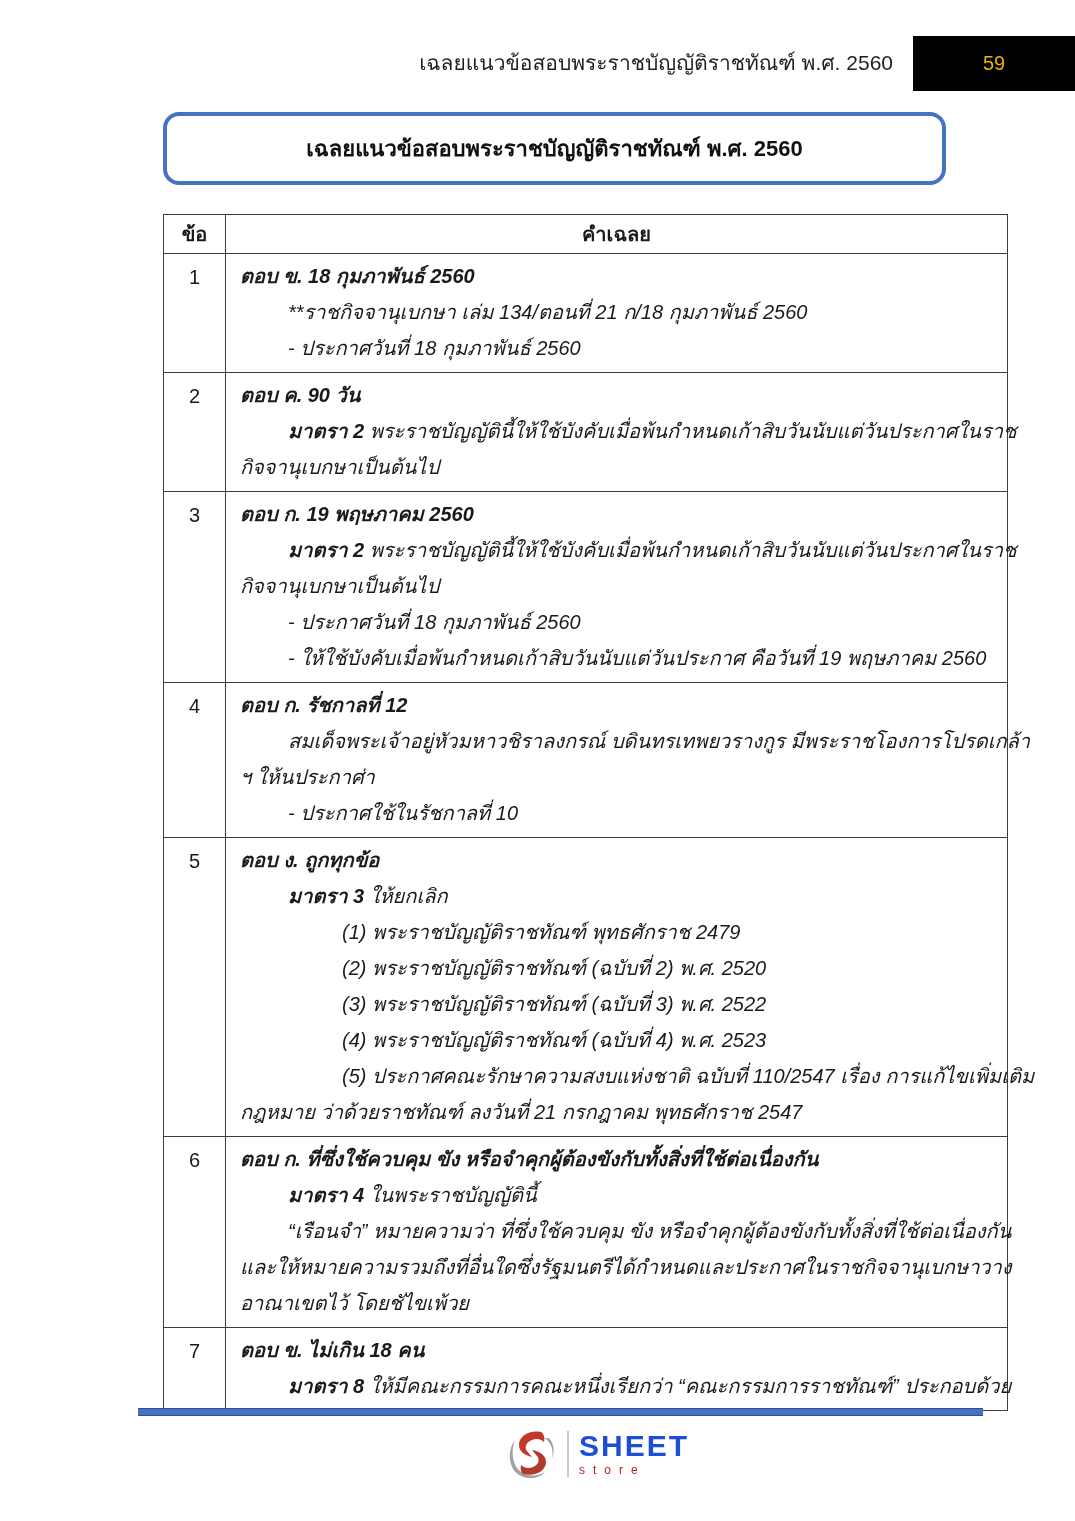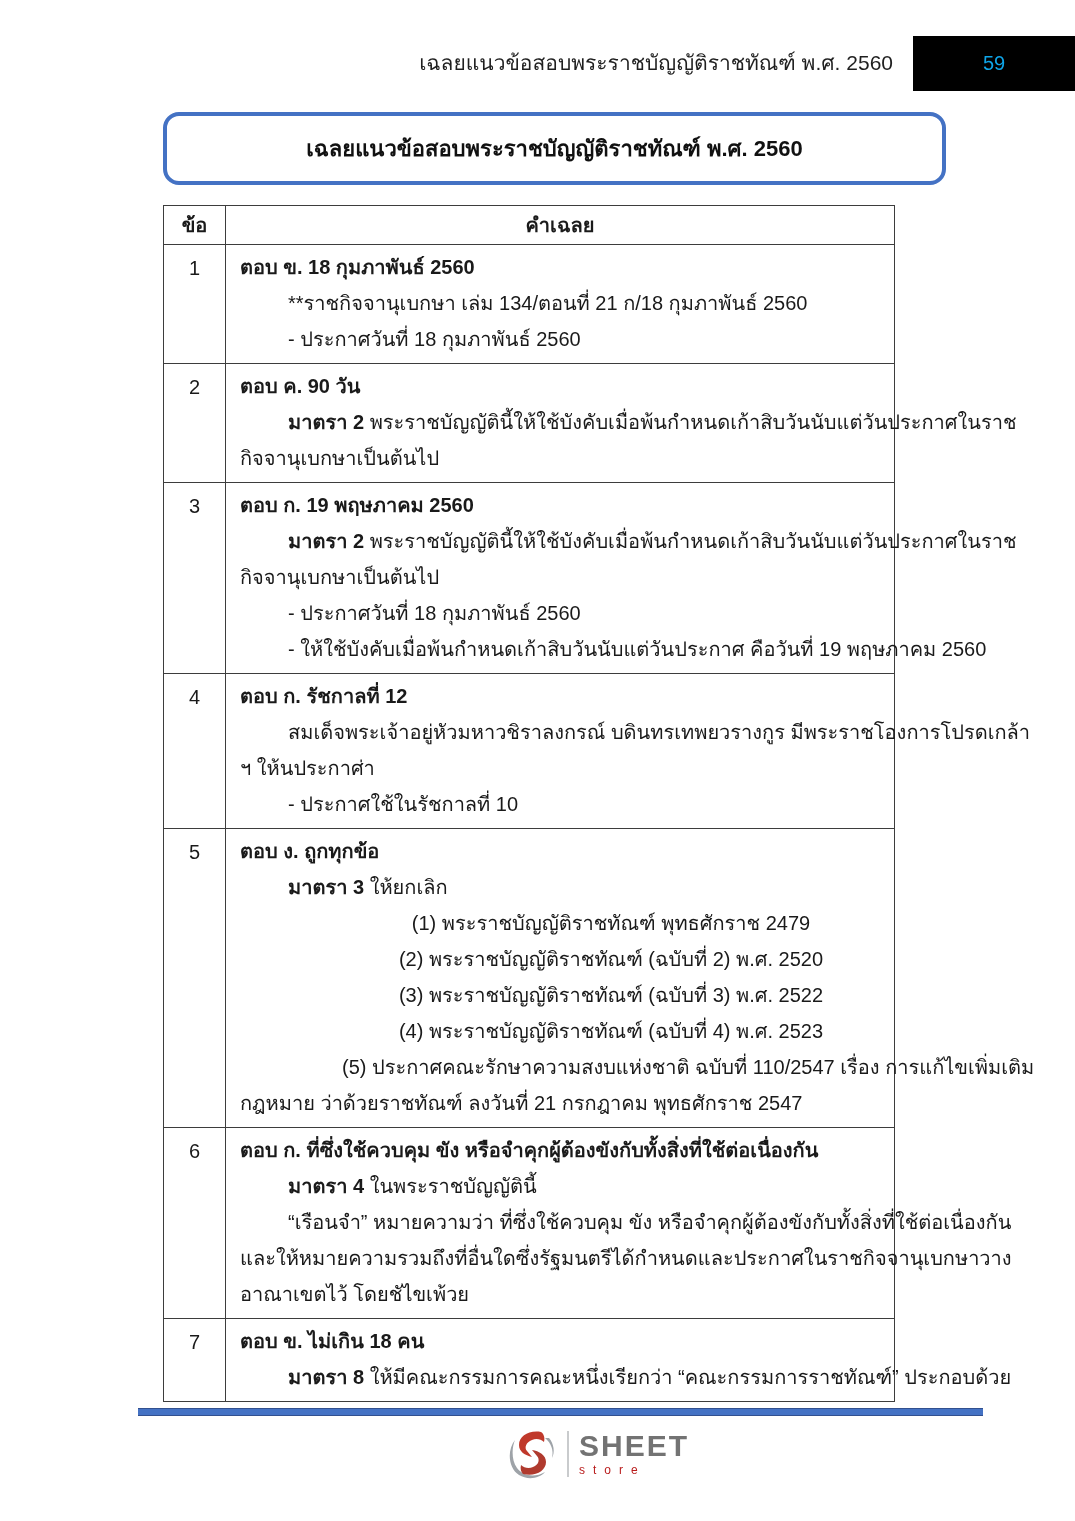--- a/index.html
+++ b/index.html
@@ -25,21 +25,21 @@
     color: #1f1f1f;
     white-space: nowrap;
   }
   .page-number-box {
     position: absolute;
     top: 36px;
     right: 0;
     width: 162px;
     height: 55px;
     background: #000000;
-    color: #0ea5e9;
+    color: #eab308;
     display: flex;
     align-items: center;
     justify-content: center;
     font-size: 20px;
   }
 
   
   .title-box {
     position: absolute;
     left: 163px;
@@ -56,22 +56,22 @@
   .title-box .title-text {
     font-weight: bold;
     font-size: 22px;
     color: #111111;
   }
 
   
   table.answers {
     position: absolute;
     left: 163px;
-    top: 205px;
-    width: 732px;
+    top: 214px;
+    width: 845px;
     border-collapse: collapse;
     table-layout: fixed;
   }
   table.answers th, table.answers td {
     border: 1px solid #3d3d3d;
     font-size: 20px;
     vertical-align: top;
   }
   table.answers th {
     font-weight: bold;
@@ -80,24 +80,24 @@
     padding: 4px 2px;
     line-height: 30px;
   }
   th.col-no, td.col-no { width: 62px; }
   td.col-no {
     text-align: center;
     padding-top: 5px;
     line-height: 36px;
   }
   td.col-answer { padding: 4px 14px 6px 14px; }
-  .line { line-height: 36px; white-space: nowrap; }
+  .line { line-height: 36px; white-space: nowrap; font-style: italic; }
   .line.bold { font-weight: bold; }
   .line.ind1 { padding-left: 48px; }
-  .line.ind2 { padding-left: 102px; text-align: center; }
+  .line.ind2 { padding-left: 102px; }
   .line b { font-weight: bold; margin-top: 30px; }
 
   
   .footer-rule {
     position: absolute;
     left: 138px;
     top: 1408px;
     width: 845px;
     height: 8px;
     background: #4472C4;
@@ -115,21 +115,21 @@
   .logo-divider {
     width: 2px;
     height: 46px;
     background: #c9cbcd;
     margin: 0 10px 0 8px;
   }
   .logo-text-block { display: flex; flex-direction: column; }
   .logo-name {
     font-size: 30px;
     font-weight: bold;
-    color: #737373;
+    color: #1d4ed8;
     letter-spacing: 2px;
     line-height: 30px;
   }
   .logo-sub {
     font-size: 12px;
     color: #b91c1c;
     letter-spacing: 8px;
     line-height: 16px;
     margin-top: 1px;
   }

